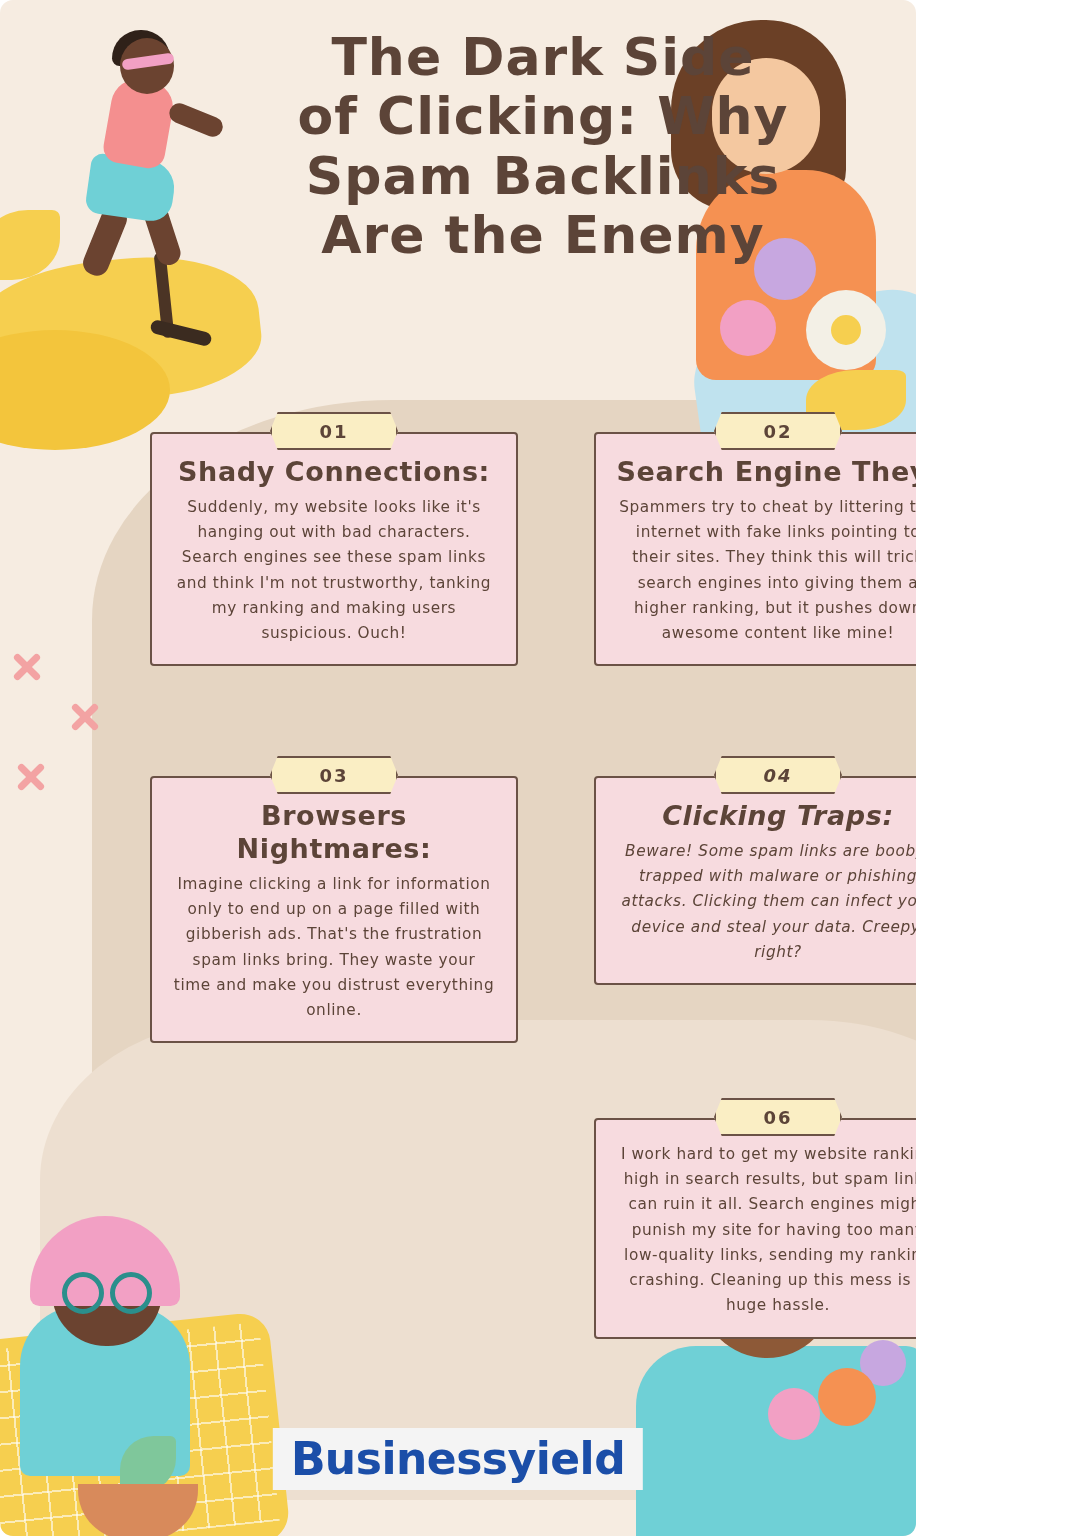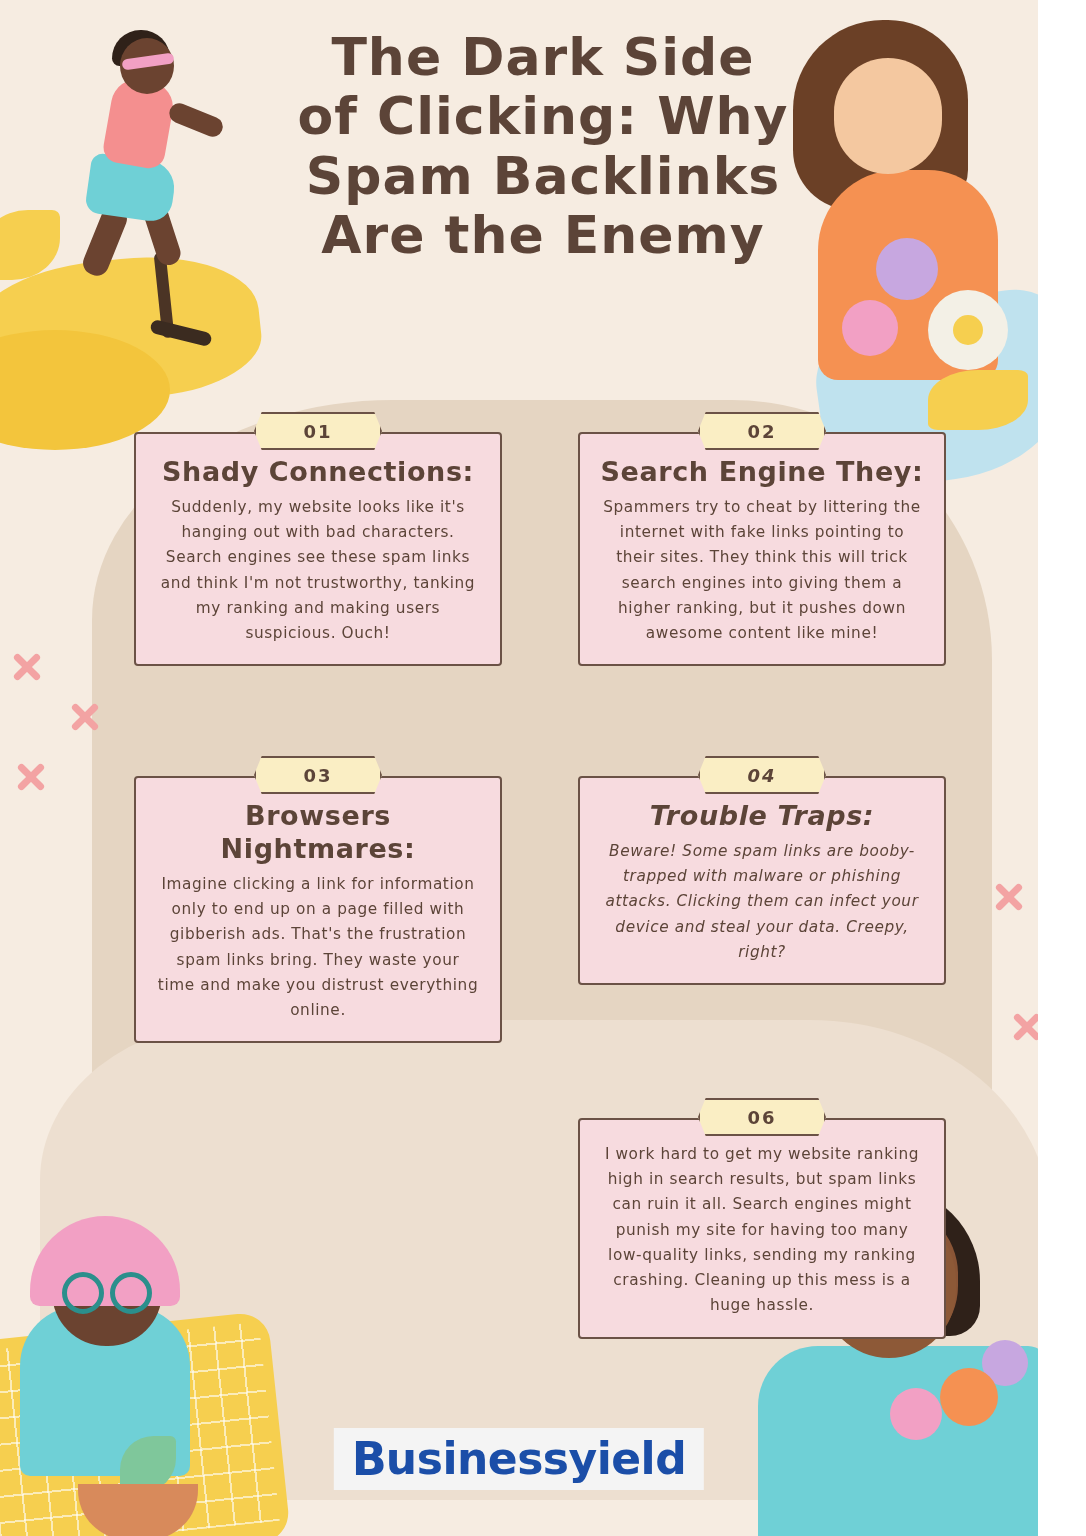--- a/index.html
+++ b/index.html
@@ -4,24 +4,25 @@
 <style>
   * { box-sizing: border-box; margin: 0; padding: 0; }
   html, body {
     width: 1086px;
     height: 1536px;
     overflow: hidden;
     font-family: "DejaVu Sans", sans-serif;
   }
   #page {
     position: relative;
-    width: 1038px;
+    width: 916px;
     height: 1536px;
     background: #f6ece1;
     overflow: hidden;
+    border-radius: 13px;
   }
   
   .blob {
     position: absolute;
     left: 92px;
     top: 400px;
     width: 900px;
     height: 1000px;
     background: #e5d5c2;
     border-radius: 300px 260px 280px 320px / 220px 260px 240px 280px;
@@ -55,20 +56,21 @@
   .title span { display: block; }
 
   
   .card {
     position: absolute;
     background: #f7dbdf;
     border: 2.5px solid #6b5246;
     border-radius: 4px;
     padding: 22px 20px 18px 20px;
     z-index: 5;
+    margin-left: 16px;
   }
   .card-w-left  { left: 134px; width: 368px; }
   .card-w-right { left: 578px; width: 368px; }
 
   .tab {
     position: absolute;
     top: -22px;
     left: 50%;
     transform: translateX(-50%);
     width: 128px;
@@ -395,21 +397,21 @@
   </div>
 
   <div class="card card-w-left" style="top:776px;">
     <div class="tab">03</div>
     <h2>Browsers Nightmares:</h2>
     <p>Imagine clicking a link for information only to end up on a page filled with gibberish ads. That's the frustration spam links bring. They waste your time and make you distrust everything online.</p>
   </div>
 
   <div class="card card-w-right" style="top:776px;font-style:italic;">
     <div class="tab">04</div>
-    <h2>Trouble Traps:</h2>
+    <h2>Clicking Traps:</h2>
     <p>Beware! Some spam links are booby-trapped with malware or phishing attacks. Clicking them can infect your device and steal your data. Creepy, right?</p>
   </div>
 
 
   <div class="card card-w-right" style="top:1118px;">
     <div class="tab">06</div>
     <p>I work hard to get my website ranking high in search results, but spam links can ruin it all. Search engines might punish my site for having too many low-quality links, sending my ranking crashing. Cleaning up this mess is a huge hassle.</p>
   </div>
 
   <div class="logo-wrap">

